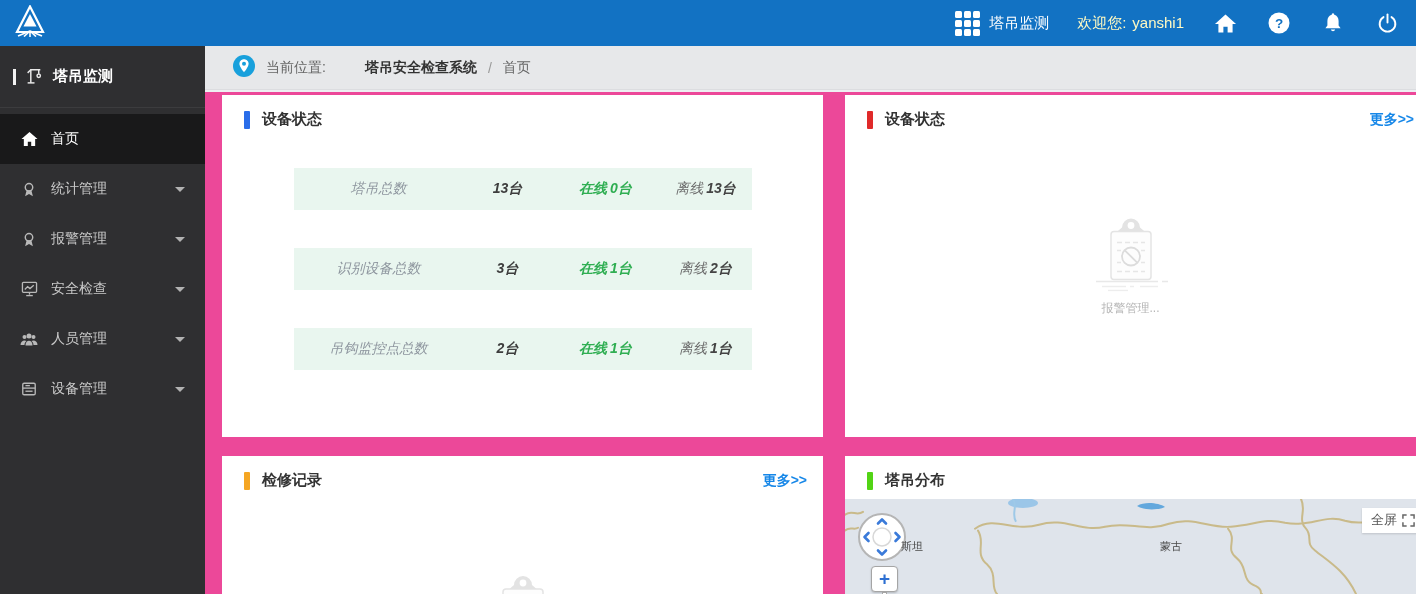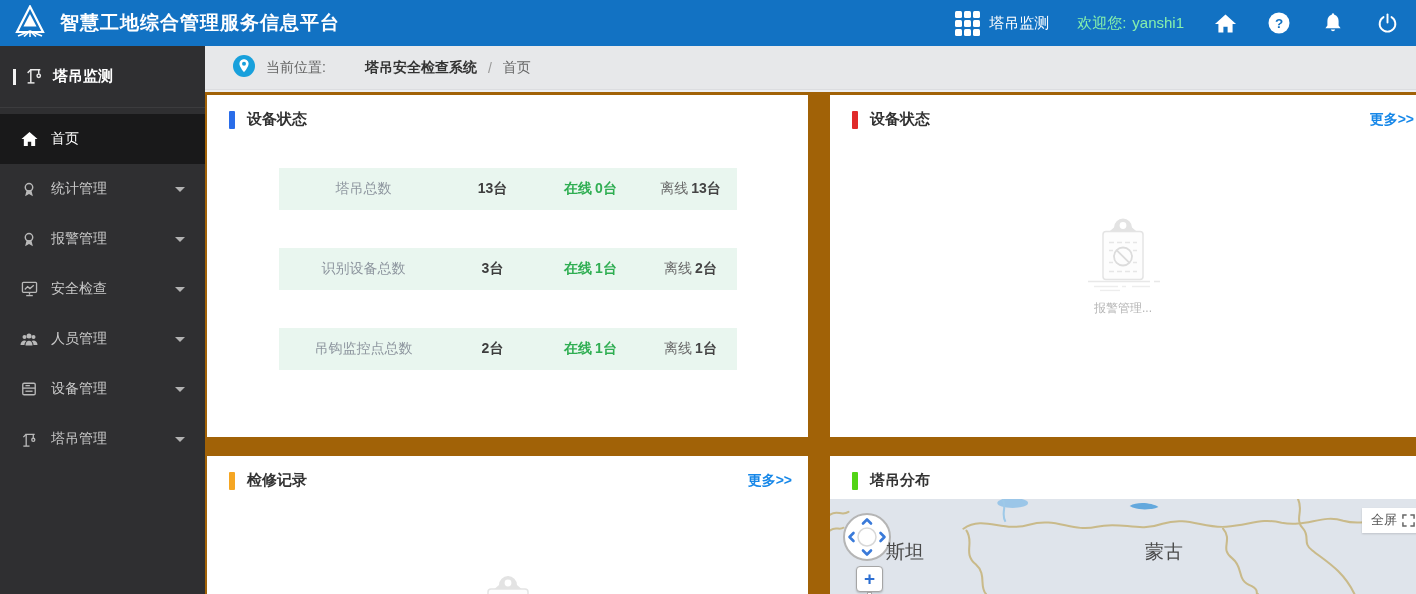--- a/index.html
+++ b/index.html
@@ -8,21 +8,21 @@
 
   
   .topbar { position:absolute; top:0; left:0; right:0; height:46px; background:#1272c3;
             display:flex; align-items:center; justify-content:space-between; padding:0 16px 0 12px; z-index:5; }
   .topbar-left { display:flex; align-items:center; gap:12px; }
   .app-title { color:#fff; font-size:19px; font-weight:bold; letter-spacing:1px; }
   .topbar-right { display:flex; align-items:center; gap:28px; }
   .app-switch { display:flex; align-items:center; gap:9px; color:#fff; font-size:15px; cursor:pointer; }
   .grid-icon { display:grid; grid-template-columns:repeat(3,7px); grid-auto-rows:7px; gap:2px; }
   .grid-icon i { background:#fff; border-radius:1.5px; }
-  .welcome { color:#86efac; font-size:15px; display:flex; gap:6px; }
+  .welcome { color:#fef9c3; font-size:15px; display:flex; gap:6px; }
   .hicon { display:flex; align-items:center; justify-content:center; width:26px; height:26px; cursor:pointer; }
 
   
   .sidebar { position:absolute; top:46px; left:0; bottom:0; width:205px; background:#2f2f31; }
   .sidebar-head { height:62px; display:flex; align-items:center; padding-left:13px; color:#fff;
                   font-size:15px; font-weight:bold; border-bottom:1px solid #3c3c3e; }
   .vbar { width:3px; height:16px; background:#f2f2f2; margin-right:9px; }
   .sidebar-head .s-icon { margin-right:9px; color:#e8e8e8; }
   .menu { padding-top:6px; }
   .menu-item { position:relative; height:50px; display:flex; align-items:center; padding-left:19px;
@@ -33,34 +33,34 @@
   .caret { position:absolute; right:20px; top:50%; margin-top:-2px; width:0; height:0;
            border-left:5px solid transparent; border-right:5px solid transparent; border-top:5px solid #b2b2b2; }
 
   
   .main { position:absolute; left:205px; top:46px; right:0; bottom:0; }
   .breadcrumb-bar { height:44px; background:#e7e8ea; display:flex; align-items:center; gap:11px;
                     padding-left:28px; font-size:14px; color:#666; border-bottom:1px solid #dcdde0; }
   .bc-root { color:#333; font-weight:bold;margin-left:28px; }
   .bc-sep { color:#999; }
 
-  .content { position:absolute; top:46px; left:0; right:0; bottom:0; background:#a16207; overflow:hidden;
+  .content { position:absolute; top:46px; left:0; right:0; bottom:0; background:#ec4899; overflow:hidden;
              display:grid; grid-template-columns:601px minmax(0,1fr); grid-template-rows:342px minmax(0,1fr);
-             gap:19px 22px; padding:3px 0 0 2px; }
+             gap:19px 22px; padding:3px 0 0 17px; }
   .panel { background:#fff; position:relative; overflow:hidden; }
   .panel-head { display:flex; align-items:center; padding:15px 16px 9px 22px; }
   .accent { width:6px; height:18px; margin-right:12px; border-radius:1px; }
   .accent.blue { background:#2a6de9; } .accent.red { background:#e02a2a; }
   .accent.orange { background:#f5a623; } .accent.green { background:#52d415; }
   .panel-title { font-size:15px; font-weight:bold; color:#333; }
   .more-link { margin-left:auto; color:#1687e8; font-size:14px; font-weight:bold; cursor:pointer; white-space:nowrap; }
   .panel-head.tight { padding-right:2px; }
 
   
-  .status-rows { padding-top:30px; }
+  .status-rows { padding-top:30px;font-style:italic; }
   .status-row { width:458px; height:42px; margin:0 auto 38px; background:#e9f6ef;
                 display:flex; align-items:center; font-size:14px; }
   .c-label { width:170px; text-align:center; color:#8d959e; }
   .c-total { width:88px; text-align:center; color:#3d3d3d; font-weight:bold; }
   .c-online { width:108px; text-align:center; color:#2fae52; font-weight:bold; }
   .c-offline { width:92px; text-align:center; color:#6b6b6b; }
   .c-offline b { color:#444; margin-left:3px; }
   .c-online b { margin-left:3px; }
 
   
@@ -70,21 +70,21 @@
 
   
   .map { position:absolute; top:43px; left:0; right:0; bottom:0; background:#dfe4eb; overflow:hidden; }
   .map svg.terrain { position:absolute; inset:0; width:100%; height:100%; }
   .pan-ctrl { position:absolute; left:12px; top:13px; cursor:pointer; }
   .zoom-plus { position:absolute; left:26px; top:67px; width:27px; height:26px; background:#fff;
                border:1px solid #a5a5a5; border-radius:4px; color:#2d6fd2; font-size:19px; font-weight:bold;
                display:flex; align-items:center; justify-content:center; cursor:pointer;
                box-shadow:0 1px 2px rgba(0,0,0,.2); }
   .zoom-track { position:absolute; left:37px; top:93px; width:5px; height:10px; background:#fff; border:1px solid #a5a5a5; }
-  .map-label { position:absolute; font-size:19px; color:#4a4a4a; }
+  .map-label { position:absolute; font-size:11px; color:#4a4a4a; }
   .lbl-left { left:56px; top:40px; } .lbl-center { left:315px; top:40px; }
   .fullscreen-btn { position:absolute; top:9px; right:-8px; background:#fff; padding:3px 9px 4px;
                     font-size:13px; color:#555; display:flex; align-items:center; gap:5px;
                     box-shadow:0 1px 2px rgba(0,0,0,.15); cursor:pointer; }
 </style>
 </head>
 <body>
 
 <div class="app">
 
@@ -96,21 +96,20 @@
           <path d="M18 9 L24.5 21.5 H11.5 Z" fill="#fff"></path>
           <g stroke="#fff" stroke-width="1.6">
             <path d="M18 26 L6 31"></path>
               <path d="M18 26 L12 31.5"></path>
               <path d="M18 26 L18 32"></path>
             <path d="M18 26 L24 31.5"></path>
               <path d="M18 26 L30 31"></path>
           </g>
         </svg>
       </span>
-      <span class="app-title">智慧工地综合管理服务信息平台</span>
     </div>
     <div class="topbar-right">
       <div class="app-switch">
         <span class="grid-icon">
           <i></i>
             <i></i>
             <i></i>
             <i></i>
             <i></i>
             <i></i>
@@ -222,33 +221,20 @@
       <div class="menu-item">
         <span class="s-icon">
           <svg width="16" height="16" viewBox="0 0 18 18" stroke="currentColor" fill="none" stroke-width="1.5">
             <rect x="2" y="2.5" width="14" height="13" rx="1.5"></rect>
               <line x1="2" y1="8" x2="16" y2="8"></line>
             <line x1="5" y1="5.2" x2="10" y2="5.2"></line>
               <line x1="5" y1="11.5" x2="13" y2="11.5"></line>
           </svg>
         </span>
         <span>设备管理</span>
-        <span class="caret"></span>
-      </div>
-      <div class="menu-item">
-        <span class="s-icon">
-          <svg width="17" height="17" viewBox="0 0 18 18" stroke="currentColor" fill="none" stroke-width="1.4">
-            <path d="M5.5 16 V3.5 H14.5"></path>
-              <path d="M5.5 3.5 L2.5 6.5"></path>
-              <path d="M13 3.5 V7.5"></path>
-            <circle cx="13" cy="9.3" r="1.6"></circle>
-              <path d="M2.5 16 H9"></path>
-          </svg>
-        </span>
-        <span>塔吊管理</span>
         <span class="caret"></span>
       </div>
     </nav>
   </aside>
 
   <div class="main">
 
     <div class="breadcrumb-bar">
       <span>
         <svg width="22" height="22" viewBox="0 0 22 22">

